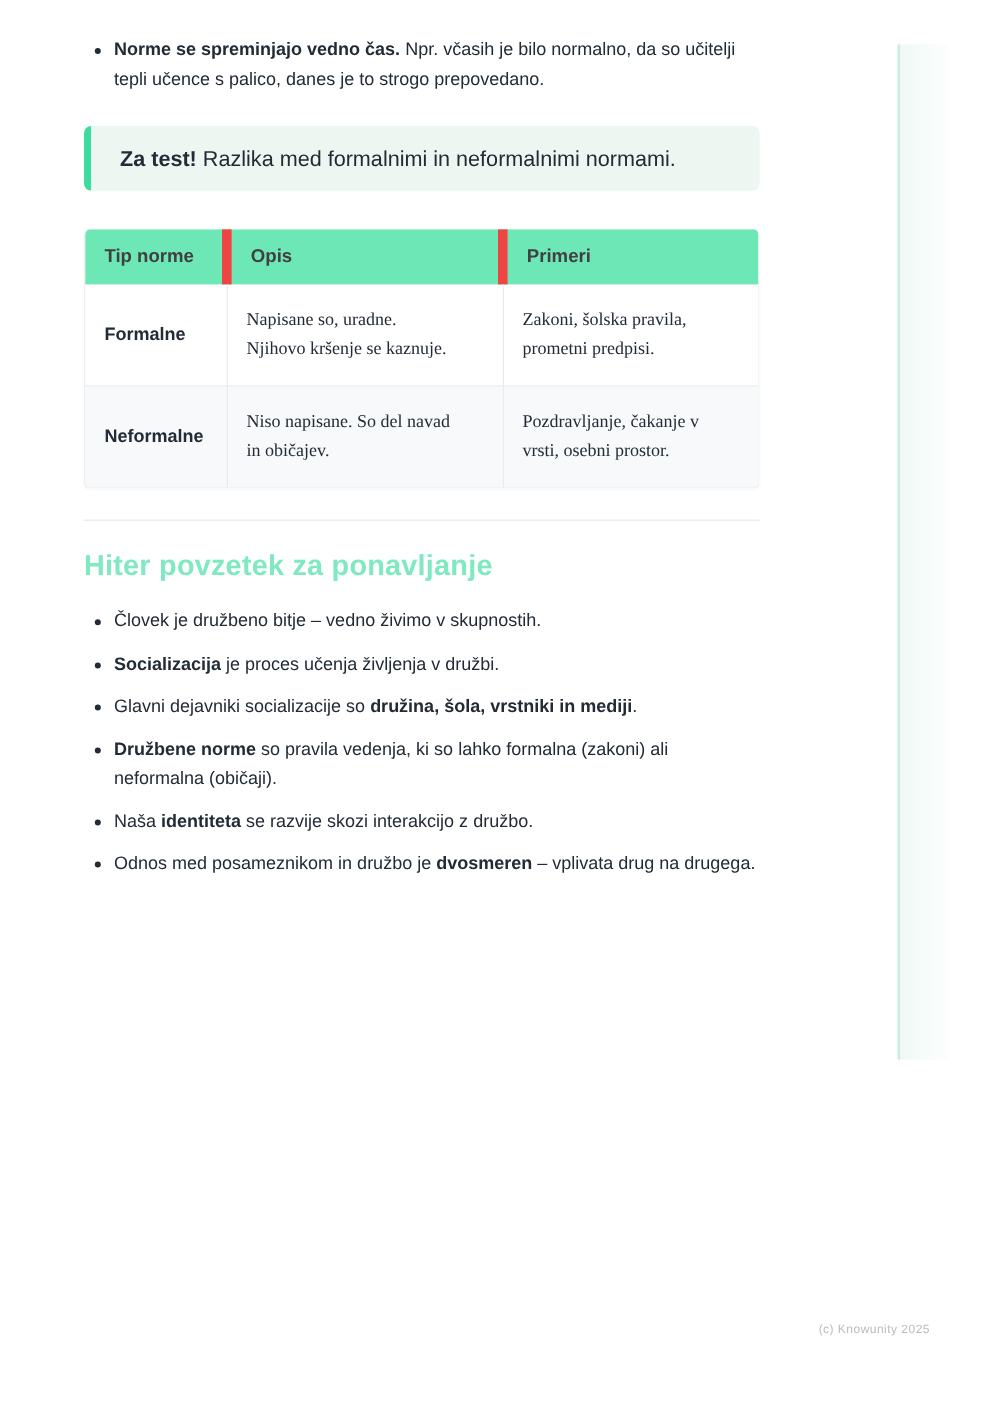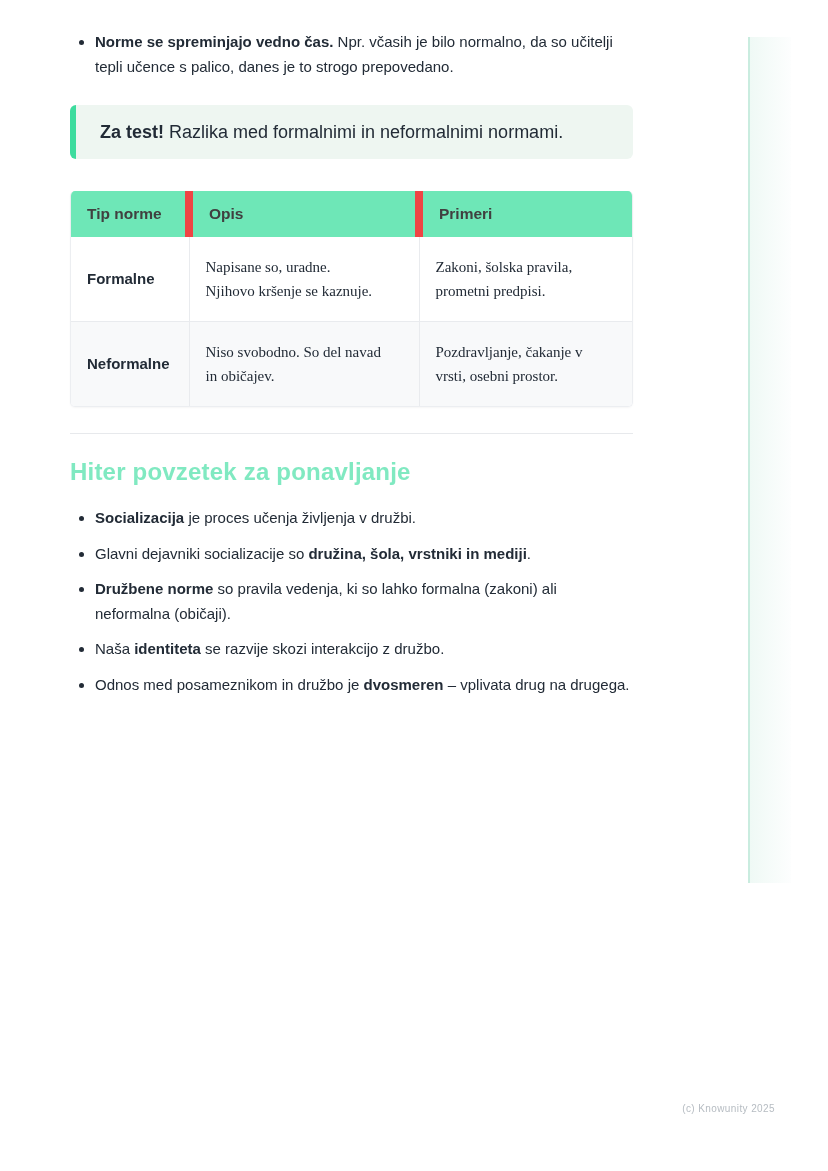--- a/index.html
+++ b/index.html
@@ -144,34 +144,35 @@
       <tbody>
         <tr>
           <td class="tip">Formalne</td>
           <td>Napisane so, uradne.
 Njihovo kršenje se kaznuje.</td>
           <td>Zakoni, šolska pravila,
 prometni predpisi.</td>
         </tr>
         <tr>
           <td class="tip">Neformalne</td>
-          <td>Niso svobodno. So del navad
+          <td>Niso napisane. So del navad
 in običajev.</td>
           <td>Pozdravljanje, čakanje v
 vrsti, osebni prostor.</td>
         </tr>
       </tbody>
     </table>
   </div>
 
   <hr class="section-divider">
 
   <h2 class="section-heading">Hiter povzetek za ponavljanje</h2>
 
   <ul class="bullets summary">
+    <li><span>Človek je družbeno bitje – vedno živimo v skupnostih.</span></li>
     <li><b>Socializacija</b><span> je proces učenja življenja v družbi.</span></li>
     <li><span>Glavni dejavniki socializacije so </span><b>družina, šola, vrstniki in mediji</b><span>.</span></li>
     <li><b>Družbene norme</b><span> so pravila vedenja, ki so lahko formalna (zakoni) ali neformalna (običaji).</span></li>
     <li><span>Naša </span><b>identiteta</b><span> se razvije skozi interakcijo z družbo.</span></li>
     <li><span>Odnos med posameznikom in družbo je </span><b>dvosmeren</b><span> – vplivata drug na drugega.</span></li>
   </ul>
 
 </div>
 
 <div class="footer-credit">(c) Knowunity 2025</div>

